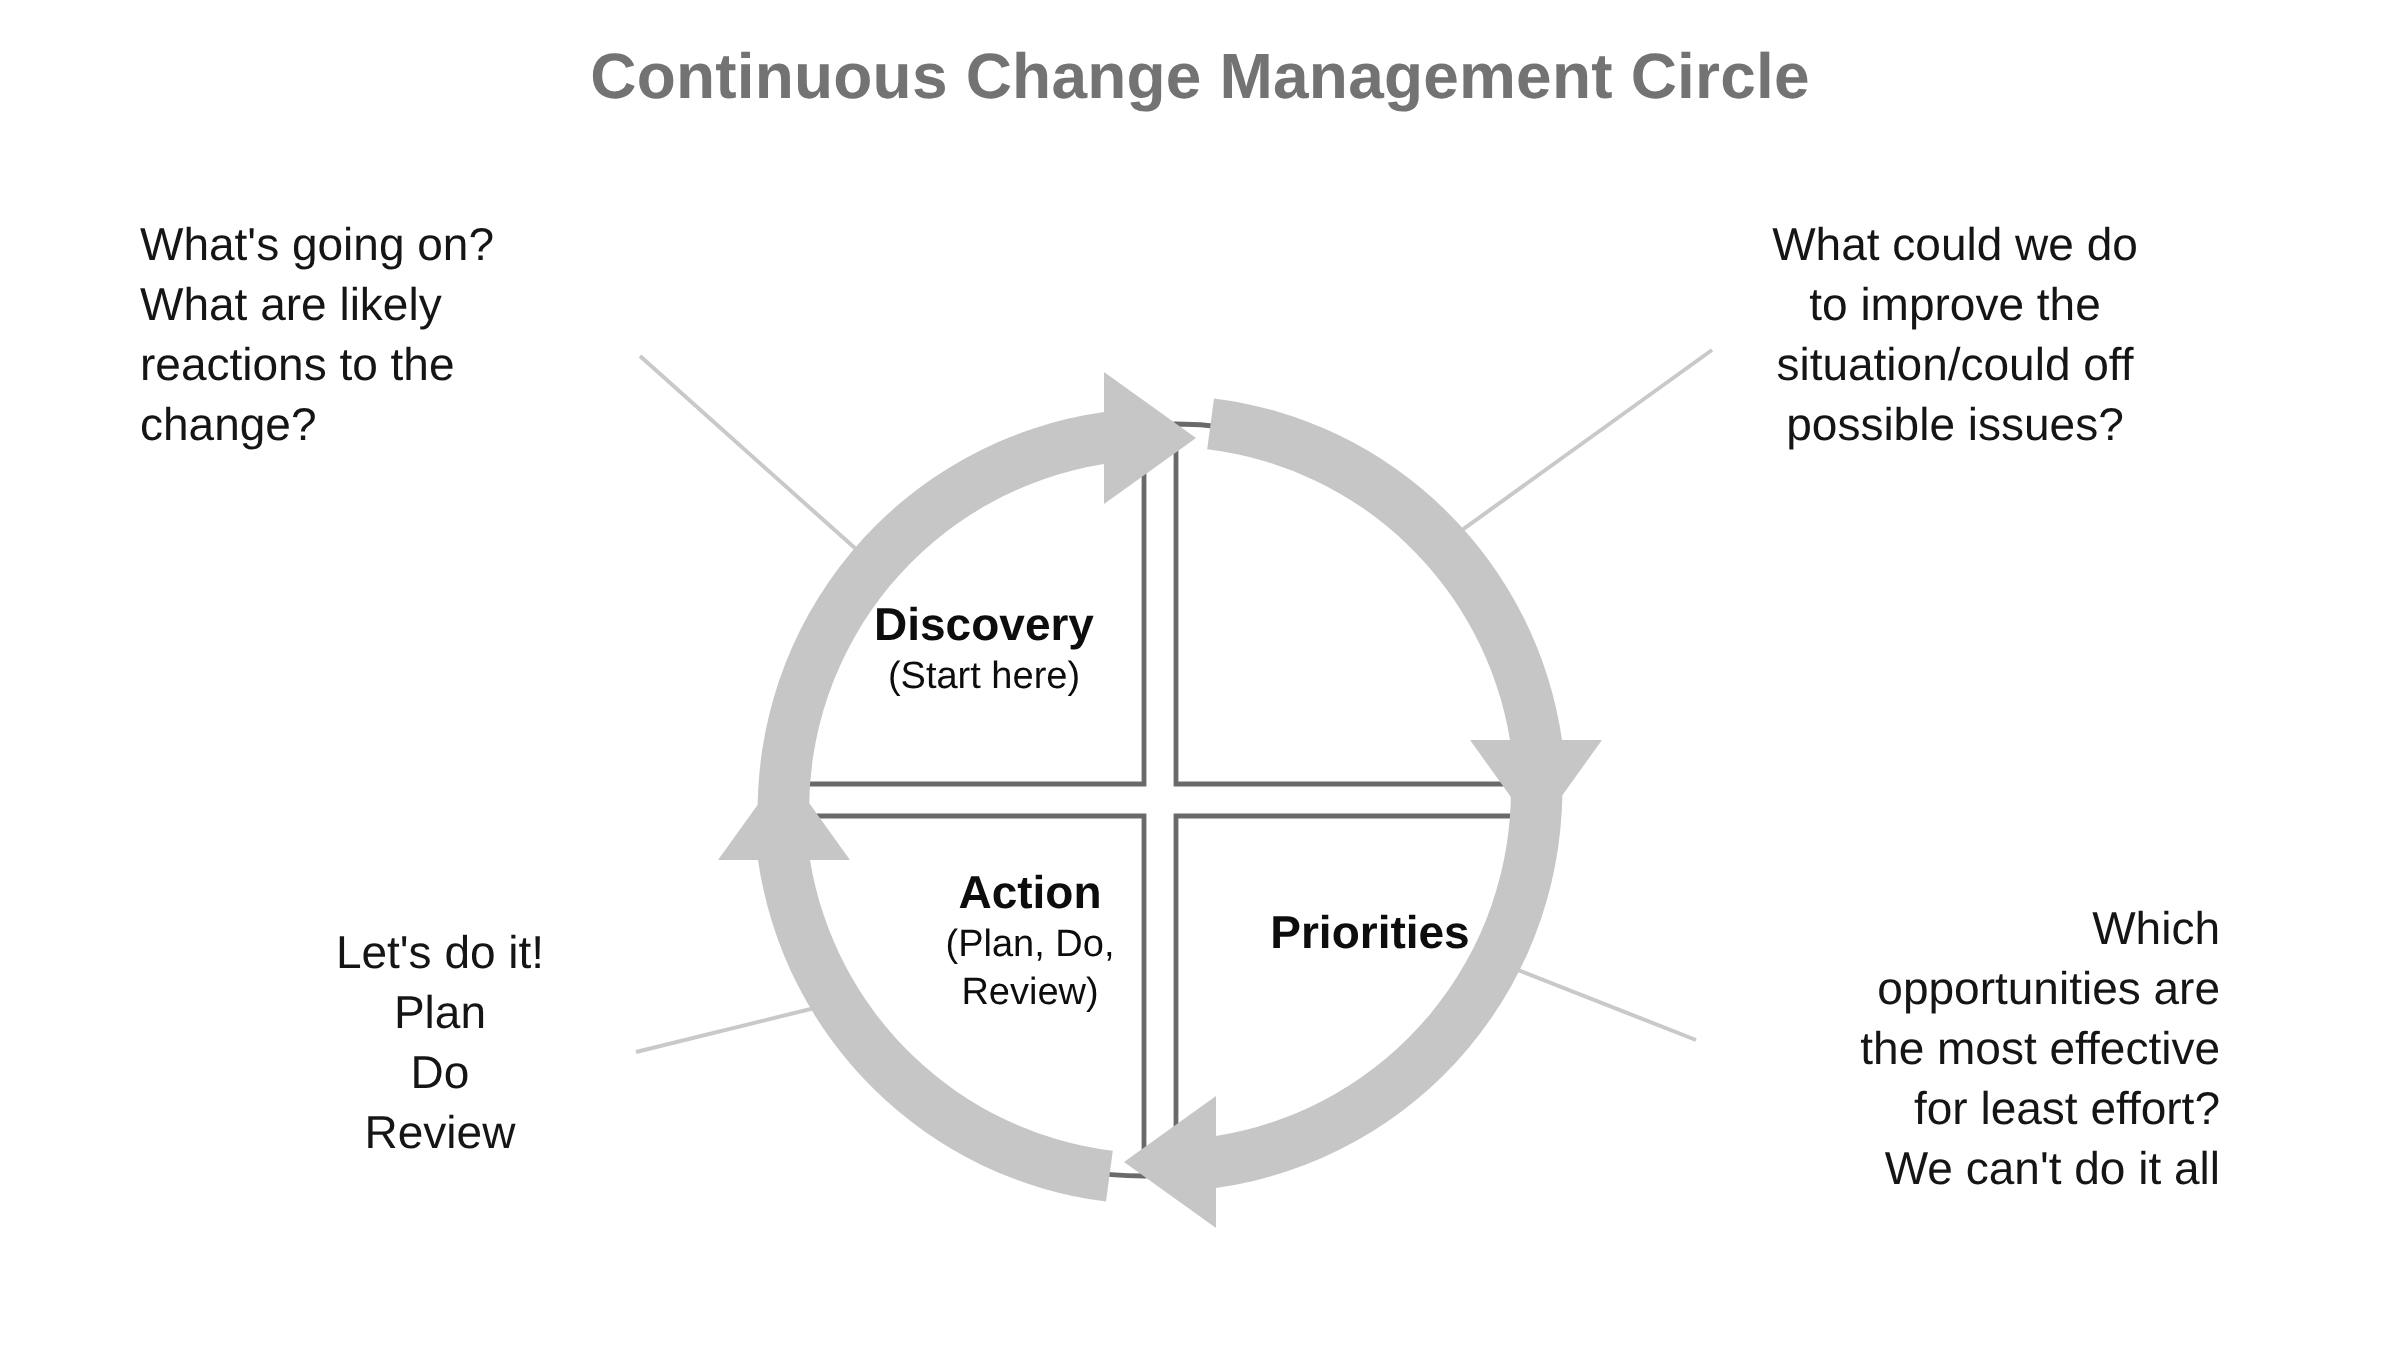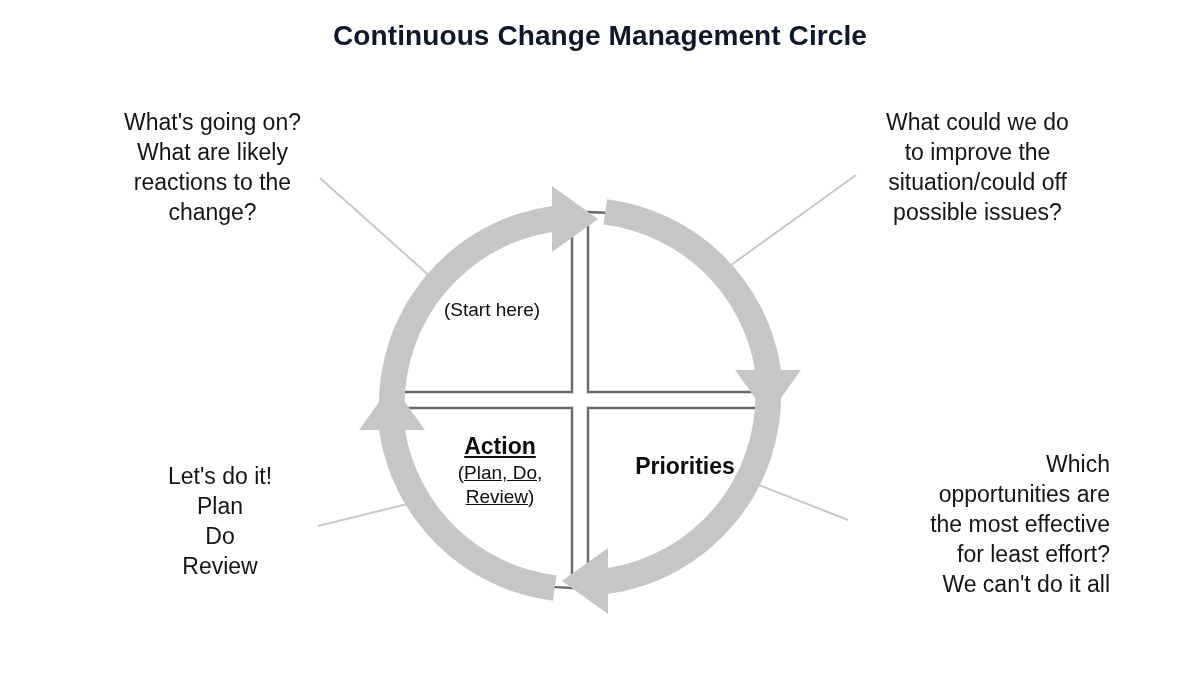--- a/index.html
+++ b/index.html
@@ -18,41 +18,41 @@
     height: 676px;
     background: #ffffff;
     overflow: hidden;
   }
   #page-title {
     position: absolute;
     left: 0;
     top: 20px;
     width: 1200px;
     text-align: center;
-    font-size: 28px;
+    font-size: 32px;
     font-weight: bold;
     letter-spacing: 0.1px;
-    color: #0f172a;
+    color: #737373;
   }
   .diagram-svg {
     position: absolute;
     left: 0;
     top: 0;
     width: 1200px;
     height: 676px;
   }
   .callout {
     position: absolute;
     font-size: 23px;
     line-height: 1.30;
     color: #151515;
     font-weight: 500;
     white-space: pre-line;
   }
-  .callout-tl { left: 70px;  top: 108px; width: 285px; text-align: center; }
+  .callout-tl { left: 70px;  top: 108px; width: 285px; }
   .callout-tr { left: 845px; top: 108px; width: 265px; text-align: center; }
   .callout-bl { left: 95px;  top: 462px; width: 250px; text-align: center; }
   .callout-br { left: 845px; top: 450px; width: 265px; text-align: right; }
 
   .quad-label {
     position: absolute;
     text-align: center;
     color: #0d0d0d;
   }
   .quad-title {
@@ -63,21 +63,21 @@
   }
   .quad-sub {
     font-size: 19px;
     font-weight: 400;
     line-height: 1.25;
     display: block;
     white-space: pre-line;
   }
   .ql-discovery { left: 392px; top: 298px; width: 200px; }
   .ql-ideas     { left: 600px; top: 318px; width: 150px; }
-  .ql-action    { left: 400px; top: 432px; width: 200px; text-decoration: underline; }
+  .ql-action    { left: 415px; top: 432px; width: 200px; }
   .ql-priorities{ left: 600px; top: 452px; width: 170px; }
 </style>
 </head>
 <body>
 
 <div id="canvas">
 
   <div id="page-title">Continuous Change Management Circle</div>
 
   <svg class="diagram-svg" viewBox="0 0 1200 676">
@@ -138,20 +138,21 @@
               L 359.0,430.0
               L 392.0,384.0
               L 425.0,430.0
               L 405.0,430.0
               A 175,175 0 0 0 556.4,575.4
               Z"></path>
     </g>
   </svg>
 
   <div class="quad-label ql-discovery">
+    <span class="quad-title">Discovery</span>
     <span class="quad-sub">(Start here)</span>
   </div>
 
 
   <div class="quad-label ql-priorities">
     <span class="quad-title">Priorities</span>
   </div>
 
   <div class="quad-label ql-action">
     <span class="quad-title">Action</span>

